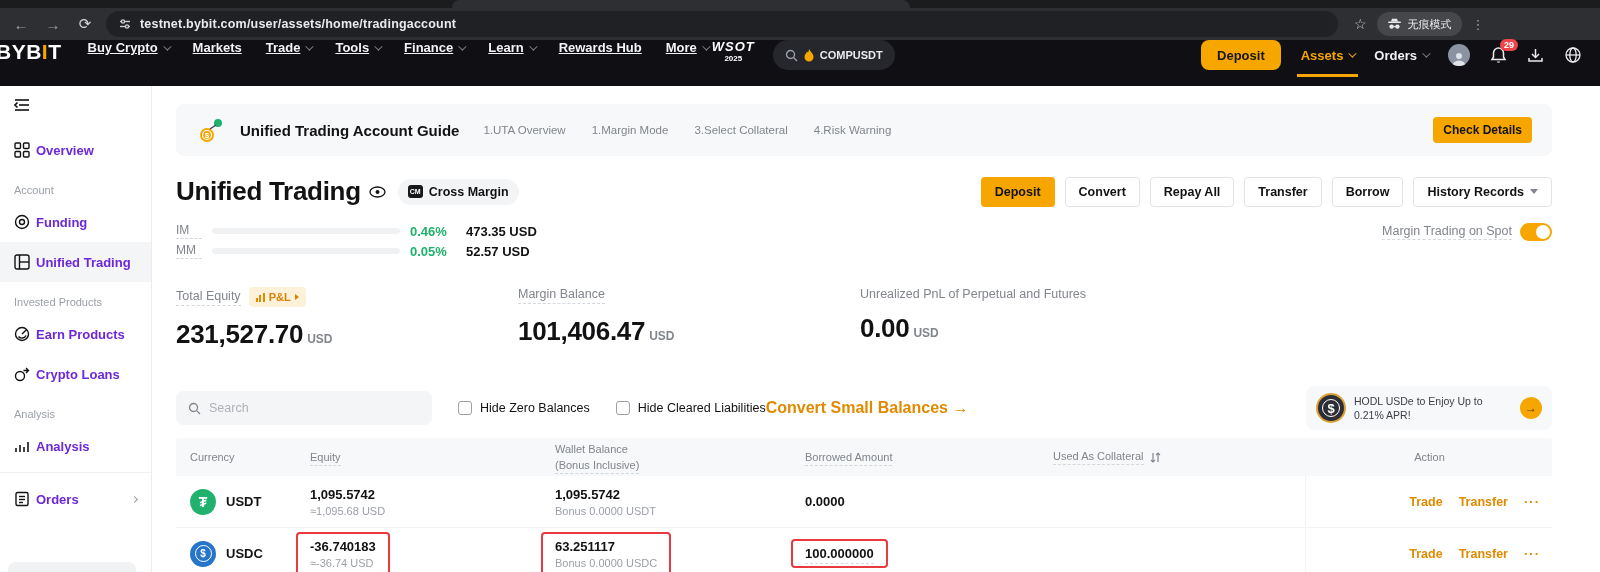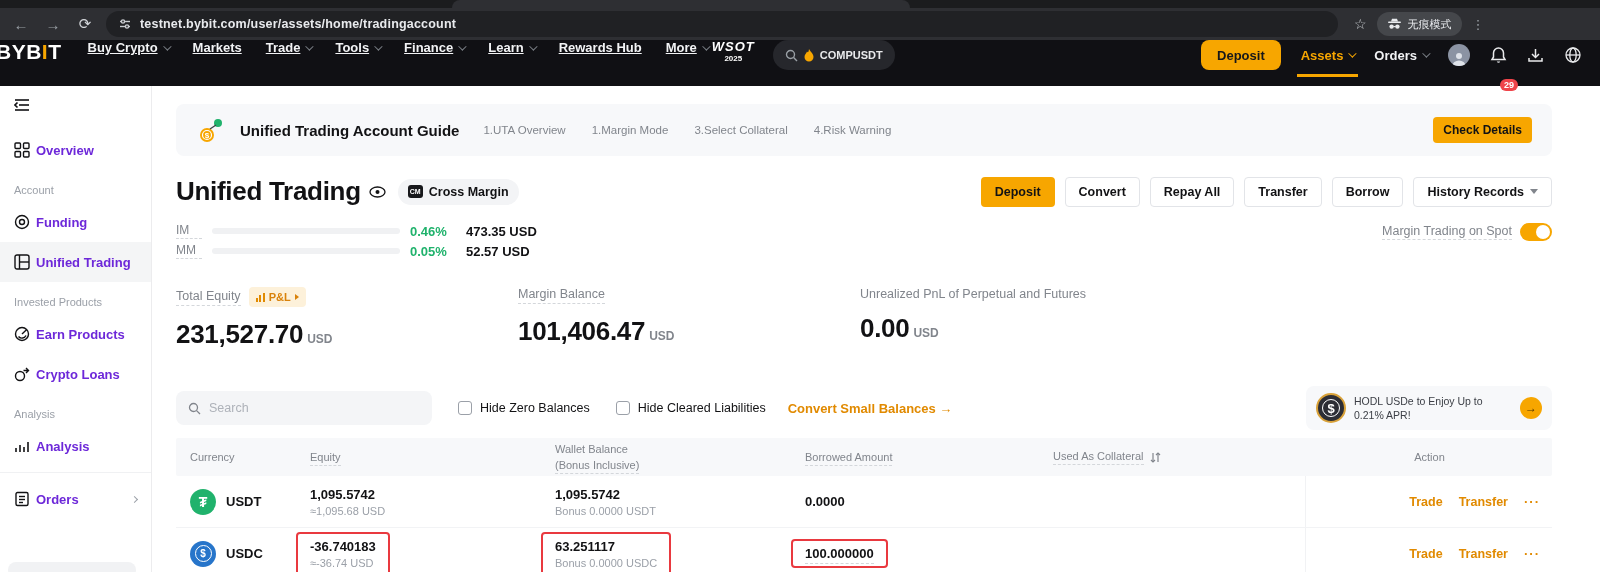--- a/index.html
+++ b/index.html
@@ -39,21 +39,21 @@
   .nav-right { display:flex; align-items:center; gap:20px; margin-left:auto; }
   .dep-btn { background:#f7a600; color:#16171a; border:none; border-radius:8px; height:30px;
     padding:0 16px; font-size:13px; font-weight:bold; }
   .navlink { display:flex; align-items:center; gap:5px; color:#f2f3f5; font-size:13px; font-weight:bold; position:relative; }
   .navlink.active { color:#f7a600; }
   .navlink.active .chev { border-color:#f7a600; }
   .navlink.active::after { content:""; position:absolute; left:-4px; right:-4px; bottom:-14px; height:3px; background:#f7a600; }
   .avatar { width:22px; height:22px; border-radius:50%; background:#8b93a3; display:flex; align-items:flex-end; justify-content:center; overflow:hidden; }
   .icon-btn { position:relative; color:#e9eaec; display:flex; }
   .bellbadge { position:absolute; top:-7px; left:10px; background:#ef444a; color:#fff; font-size:9px;
-    font-weight:bold; border-radius:8px; padding:1px 4px;margin-top:40px; }
+    font-weight:bold; border-radius:8px; padding:1px 4px; }
 
   
   .body-wrap { display:flex; height:486px; }
   .sidebar { width:152px; border-right:1px solid #ececee; padding-top:12px; position:relative; flex:0 0 152px; }
   .collapse { margin:0 0 18px 14px; color:#121214; }
   .s-item { display:flex; align-items:center; gap:6px; height:40px; padding:0 14px; color:#6d28d9;
     font-size:13px; font-weight:bold; }
   .s-item svg { flex:0 0 16px; }
   .s-item.active { background:#f4f5f6; }
   .s-label { font-size:11px; color:#9ba0a8; padding:14px 14px 6px; }
@@ -124,21 +124,21 @@
   
   .filter-row { margin-top:40px; display:flex; align-items:center; position:relative; height:36px; }
   .searchbox { width:256px; height:34px; background:#f4f5f7; border-radius:8px; display:flex;
     align-items:center; gap:8px; padding:0 12px; }
   .searchbox input { border:none; outline:none; background:transparent; font-size:12.5px; color:#121214; width:180px;
     font-family:"Liberation Sans","DejaVu Sans",sans-serif; }
   .searchbox input::placeholder { color:#aeb2b9; }
   .cb-group { display:flex; align-items:center; gap:8px; margin-left:26px; }
   .cbox { width:14px; height:14px; border:1px solid #9ba0a8; border-radius:3px; background:#fff; }
   .cb-lab { font-size:12.5px; color:#121214; }
-  .convert-link { margin-left:22px; font-size:13px; font-weight:bold; color:#e18a00; }
+  .convert-link { font-size:16px; font-weight:bold; color:#e18a00; }
   .promo { position:absolute; right:0; top:-4px; width:246px; height:44px; background:#f7f8fa;
     border-radius:8px; display:flex; align-items:center; gap:8px; padding:0 10px; }
   .pcoin { width:30px; height:30px; border-radius:50%; background:#2c2d35; border:2px solid #d9a23a;
     display:flex; align-items:center; justify-content:center; flex:0 0 30px; }
   .pcoin span { color:#fff; font-size:13px; font-weight:bold; border:1.5px solid #fff; border-radius:50%;
     width:18px; height:18px; display:flex; align-items:center; justify-content:center; }
   .ptext { font-size:10.5px; color:#3d4047; line-height:1.35; width:150px; }
   .parrow { margin-left:auto; width:22px; height:22px; border-radius:50%; background:#f7a600; color:#4a3000;
     display:flex; align-items:center; justify-content:center; font-size:12px; font-weight:bold; flex:0 0 22px; }
 

